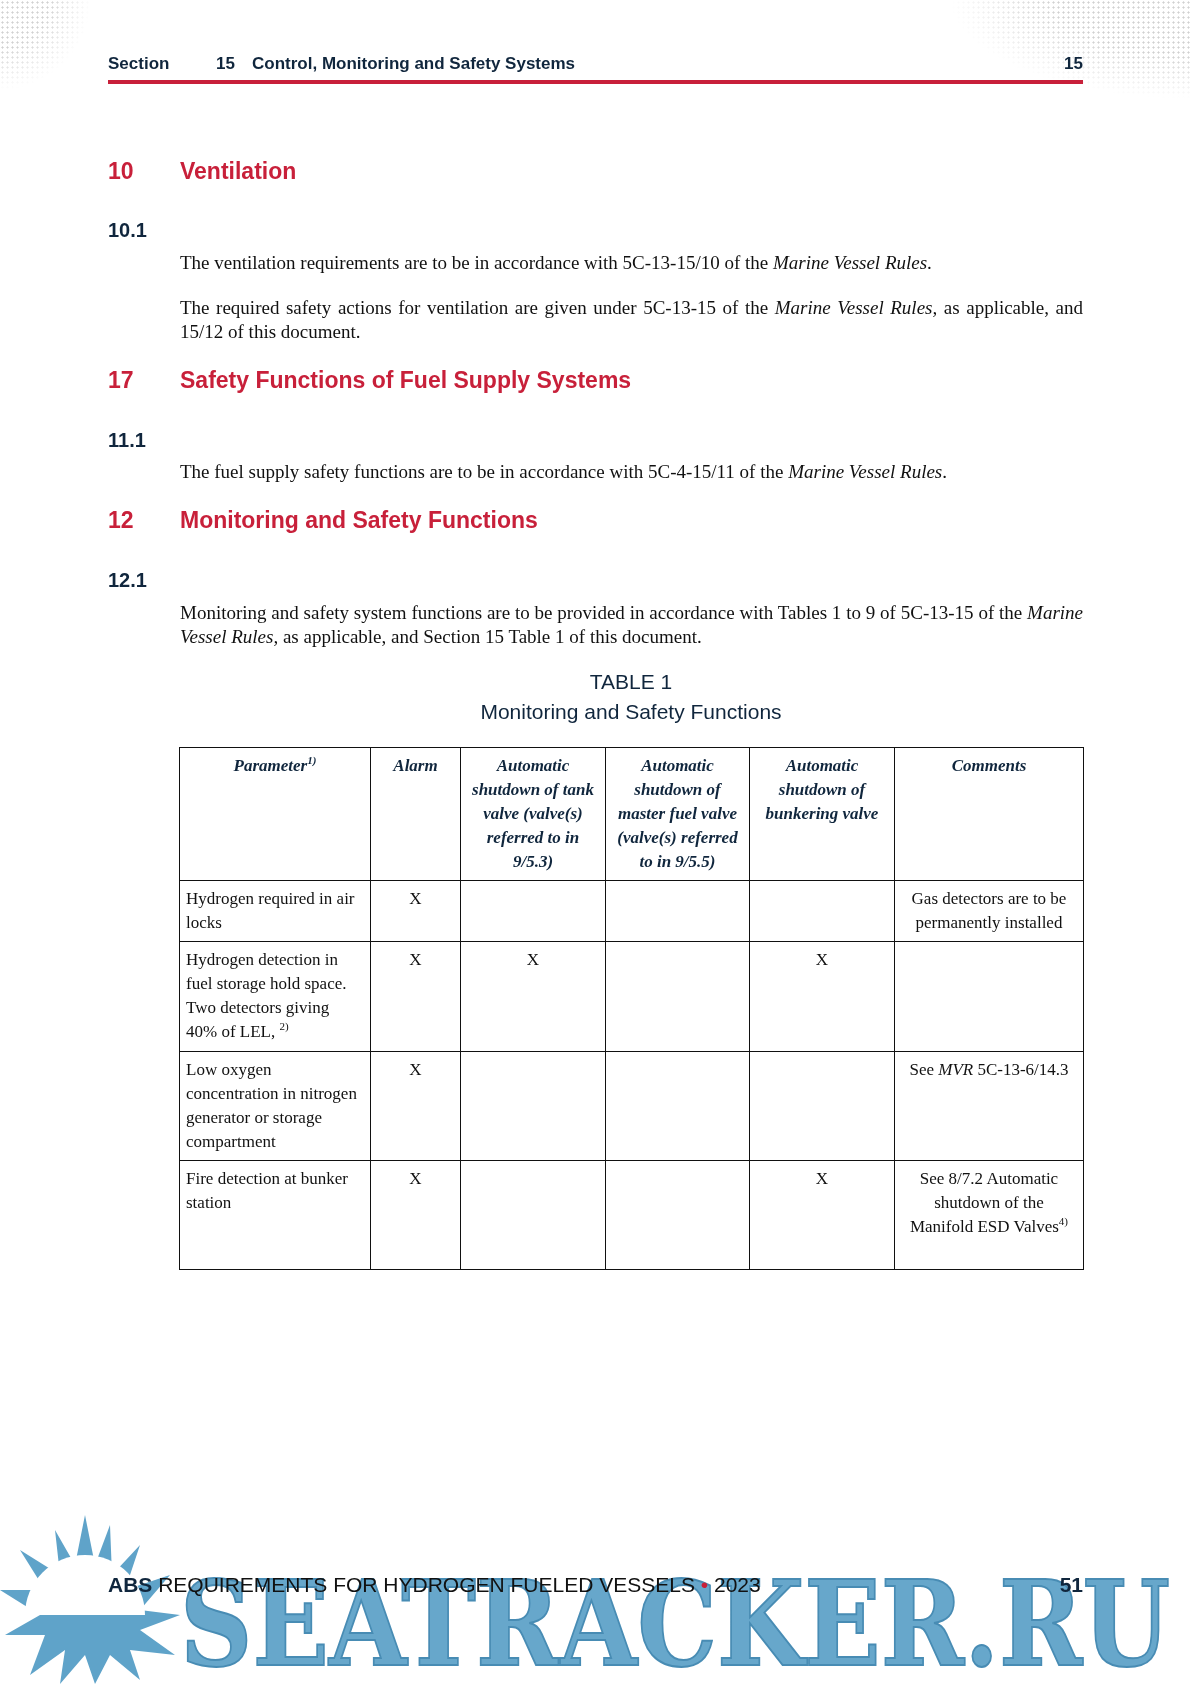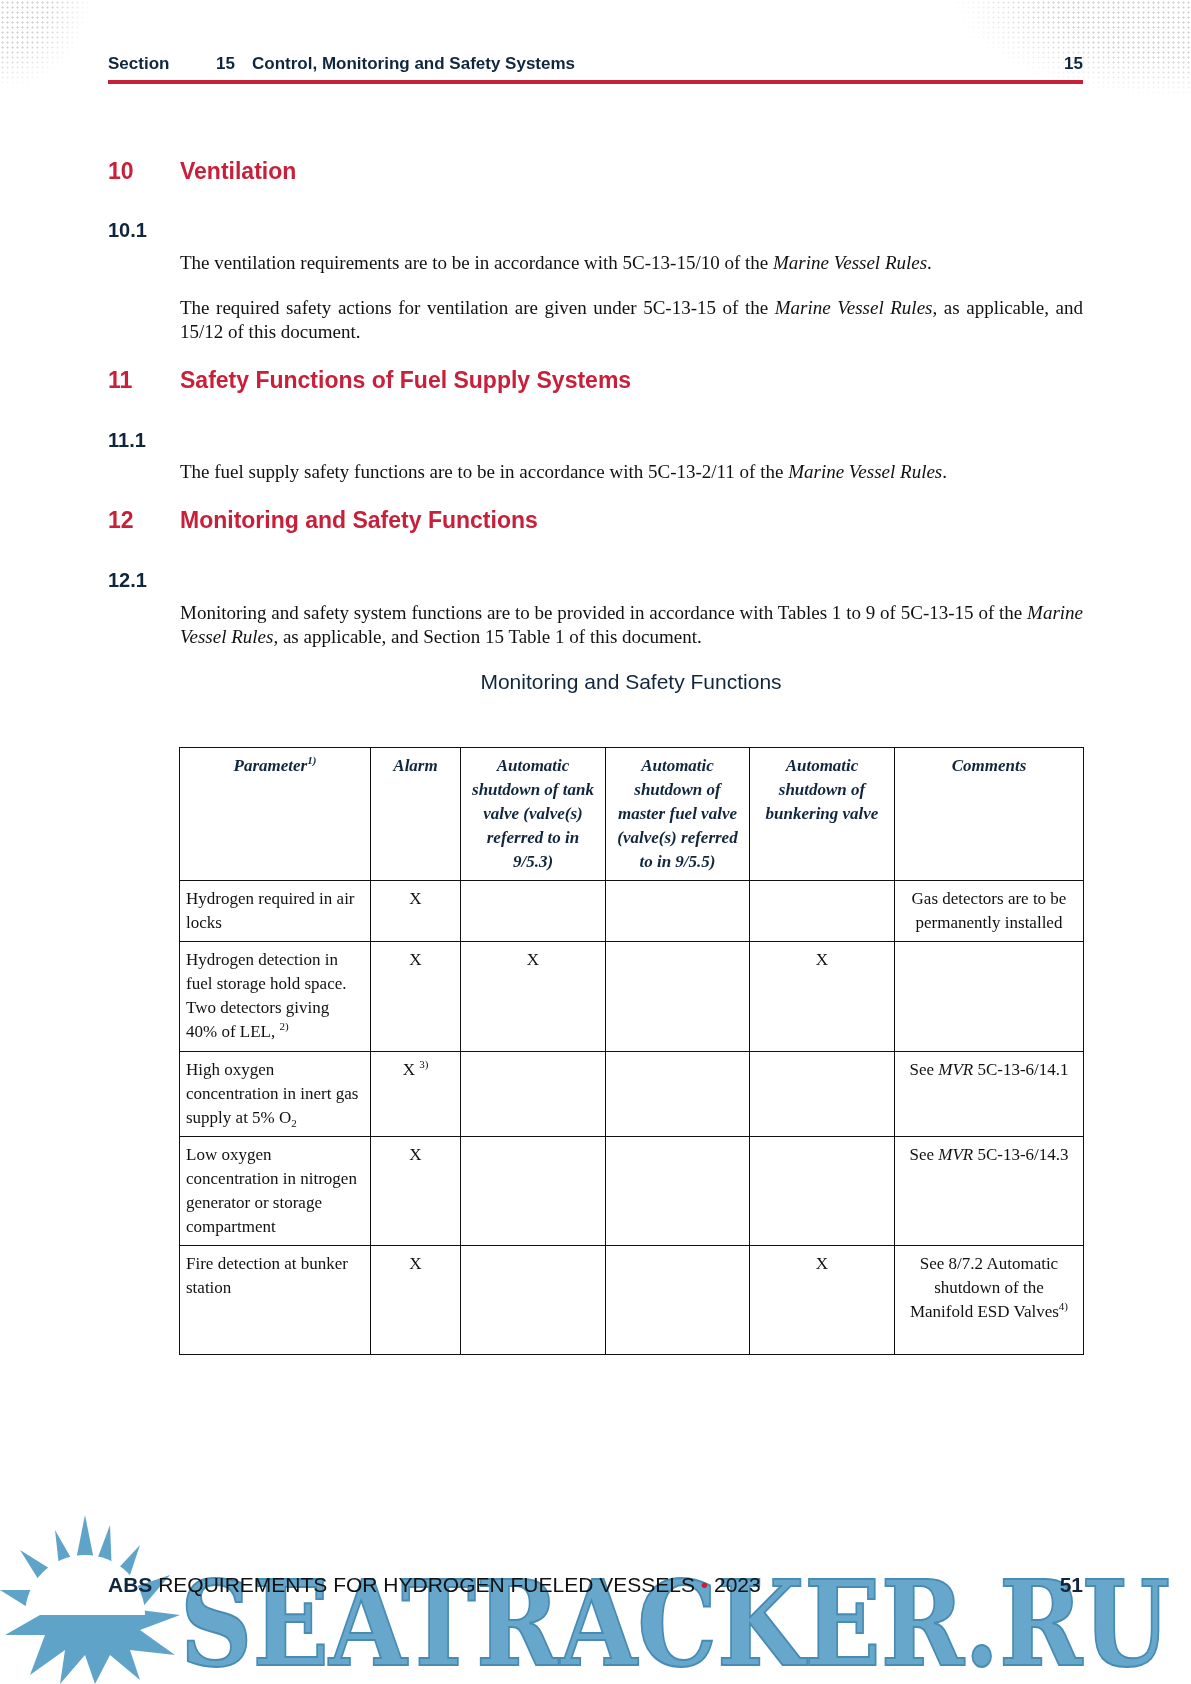--- a/index.html
+++ b/index.html
@@ -103,38 +103,39 @@
 </div>
 <div class="h2" style="top:219px;">10.1</div>
 <div class="para" style="top:251px;">
   <span>The ventilation requirements are to be in accordance with 5C-13-15/10 of the </span><i>Marine Vessel Rules</i><span>.</span>
 </div>
 <div class="para" style="top:296px;">
   <span>The required safety actions for ventilation are given under 5C-13-15 of the </span><i>Marine Vessel Rules,</i><span> as applicable, and 15/12 of this document.</span>
 </div>
 
 <div class="h1" style="top:367px;">
-  <span class="num">11</span>
+  <span class="num">17</span>
   <span class="txt">Safety Functions of Fuel Supply Systems</span>
 </div>
 <div class="h2" style="top:429px;">11.1</div>
 <div class="para" style="top:460px;">
-  <span>The fuel supply safety functions are to be in accordance with 5C-13-2/11 of the </span><i>Marine Vessel Rules</i><span>.</span>
+  <span>The fuel supply safety functions are to be in accordance with 5C-4-15/11 of the </span><i>Marine Vessel Rules</i><span>.</span>
 </div>
 
 <div class="h1" style="top:507px;">
   <span class="num">12</span>
   <span class="txt">Monitoring and Safety Functions</span>
 </div>
 <div class="h2" style="top:569px;">12.1</div>
 <div class="para" style="top:601px;">
   <span>Monitoring and safety system functions are to be provided in accordance with Tables 1 to 9 of 5C-13-15 of the </span><i>Marine Vessel Rules,</i><span> as applicable, and Section 15 Table 1 of this document.</span>
 </div>
 
 <div class="table-caption" style="top:667px;">
+  <div>TABLE 1</div>
   <div>Monitoring and Safety Functions</div>
 </div>
 
 <table class="mst">
   <colgroup>
     <col style="width:191px">
       <col style="width:90px">
       <col style="width:145px">
     <col style="width:144px">
       <col style="width:145px">
@@ -160,28 +161,20 @@
       <td class="c">Gas detectors are to be permanently installed</td>
     </tr>
     <tr style="height:110px;">
       <td class="l"><span>Hydrogen detection in fuel storage hold space. Two detectors giving 40% of LEL,</span> <sup>2)</sup></td>
       <td class="c">X</td>
       <td class="c">X</td>
       <td class="c"></td>
       <td class="c">X</td>
       <td class="c"></td>
     </tr>
-    <tr style="height:85px;">
-      <td class="l"><span>High oxygen concentration in inert gas supply at 5% O</span><sub>2</sub></td>
-      <td class="c"><span>X</span> <sup>3)</sup></td>
-      <td class="c"></td>
-      <td class="c"></td>
-      <td class="c"></td>
-      <td class="c"><span>See </span><i>MVR</i><span> 5C-13-6/14.1</span></td>
-    </tr>
     <tr style="height:108px;">
       <td class="l">Low oxygen concentration in nitrogen generator or storage compartment</td>
       <td class="c">X</td>
       <td class="c"></td>
       <td class="c"></td>
       <td class="c"></td>
       <td class="c"><span>See </span><i>MVR</i><span> 5C-13-6/14.3</span></td>
     </tr>
     <tr style="height:109px;">
       <td class="l">Fire detection at bunker station</td>

